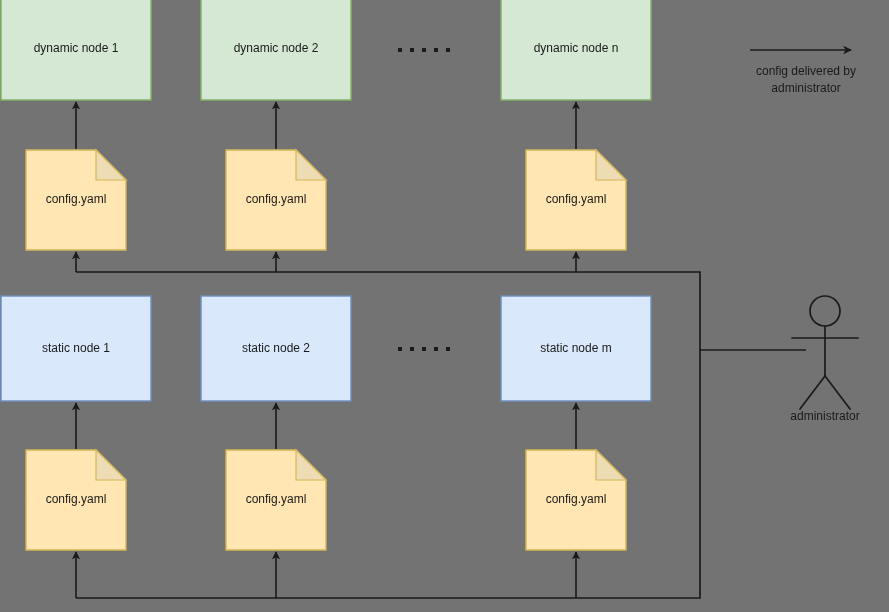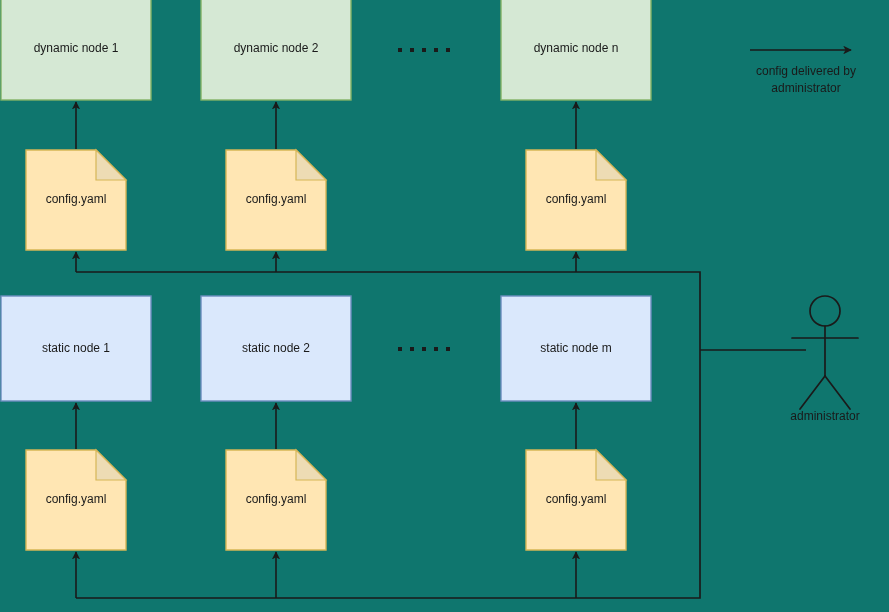--- a/index.html
+++ b/index.html
@@ -8,21 +8,21 @@
     padding: 0;
     background: #ffffff;
   }
   body {
     font-family: "Liberation Sans", "DejaVu Sans", sans-serif;
   }
   #diagram-root {
     position: relative;
     width: 889px;
     height: 612px;
-    background: #0f766e;
+    background: #737373;
     overflow: hidden;
   }
   svg#diagram-svg {
     display: block;
     width: 889px;
     height: 612px;
   }
   .node-label,
   .note-label,
   .actor-label,

